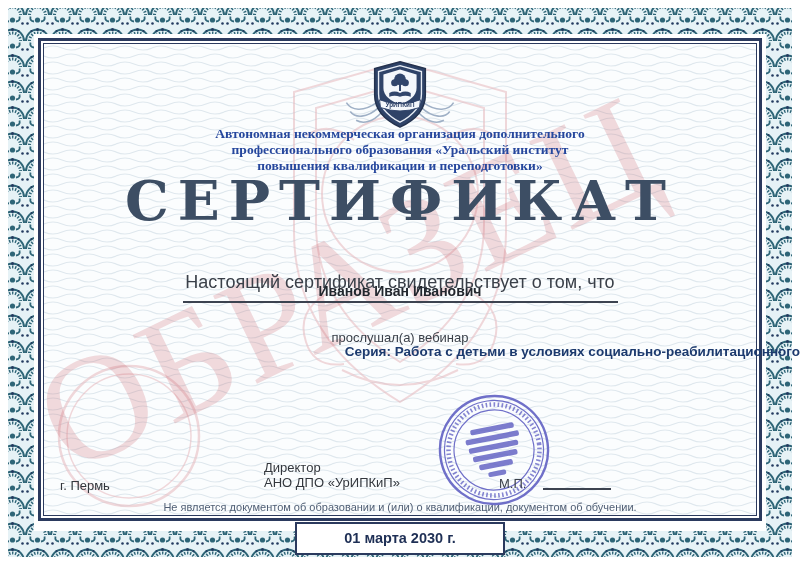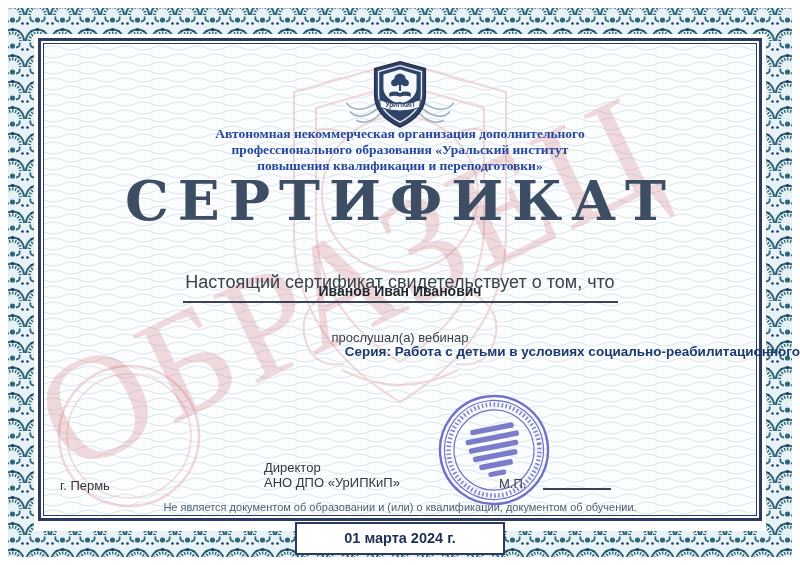--- a/index.html
+++ b/index.html
@@ -167,16 +167,16 @@
       </g>
     </svg>
 
     <div class="abs mp">М.П.</div>
     <div class="abs sig-line"></div>
 
     <div class="abs ctr disclaimer">Не является документом об образовании и (или) о квалификации, документом об обучении.</div>
   </div>
 
   <div class="abs datebox">
-    <span>01 марта 2024 г.</span>
+    <span>01 марта 2030 г.</span>
   </div>
 
 </div>
 
 </body></html>

